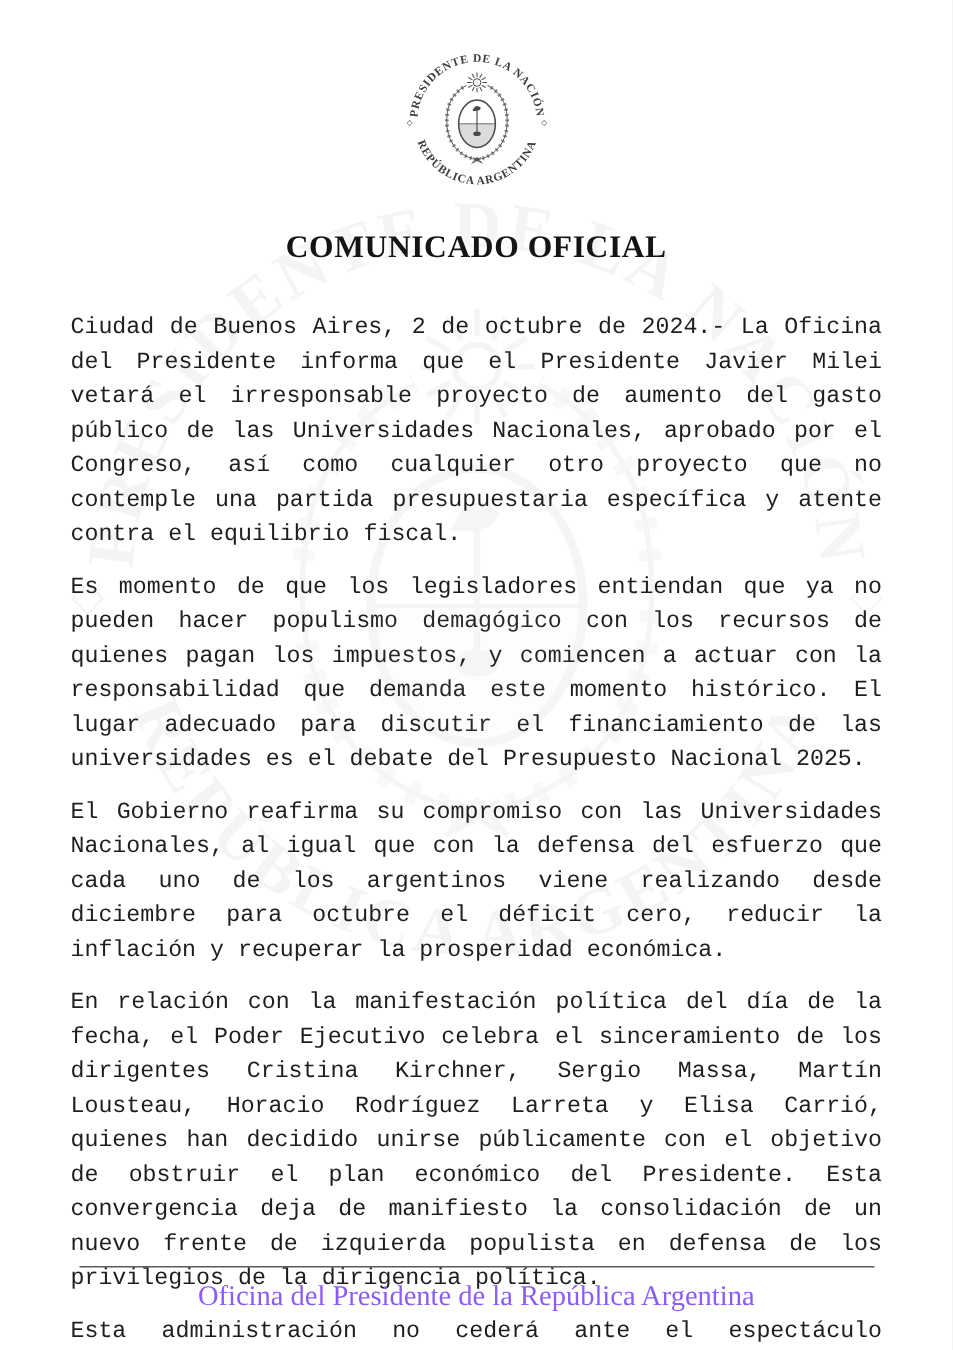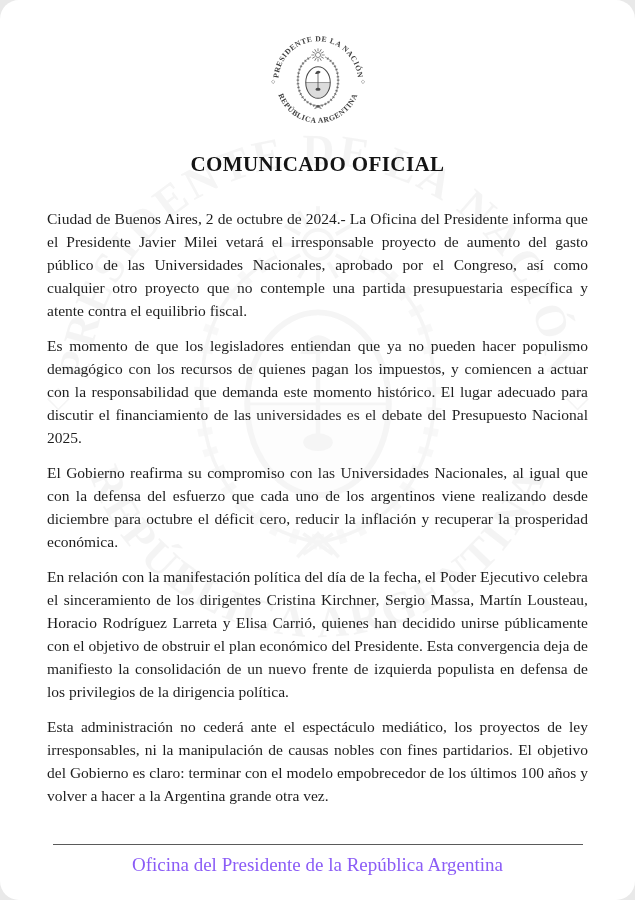--- a/index.html
+++ b/index.html
@@ -4,21 +4,20 @@
 <style>
   html,body { margin:0; padding:0; background:#e9e9e9; }
   .page {
     position:relative;
     width:635px; height:900px;
     margin:0 auto;
     background:#ffffff;
     overflow:hidden;
     font-family:"Liberation Serif","DejaVu Serif",serif;
     color:#1e1e1e;
-    border-radius:19px;
   }
   
   .watermark {
     position:absolute;
     top:100px; left:50%;
     width:590px; height:590px;
     transform:translateX(-50%);
     opacity:0.05;
     pointer-events:none;
   }
@@ -40,21 +39,21 @@
     font-weight:700;
     letter-spacing:0.4px;
     color:#141414;
   }
   .content {
     margin:30px 47px 0;
     font-size:15.5px;
     line-height:23px;
     text-align:justify;
   }
-  .content p { margin:0 0 12px; }
+  .content p { margin:0 0 12px;font-family:Liberation Mono, monospace; }
   .footer {
     position:absolute;
     left:0; right:0; bottom:24px;
   }
   .footer-rule {
     width:530px;
     margin:0 auto;
     border:none;
     border-top:1px solid #5a5a5a;
   }

